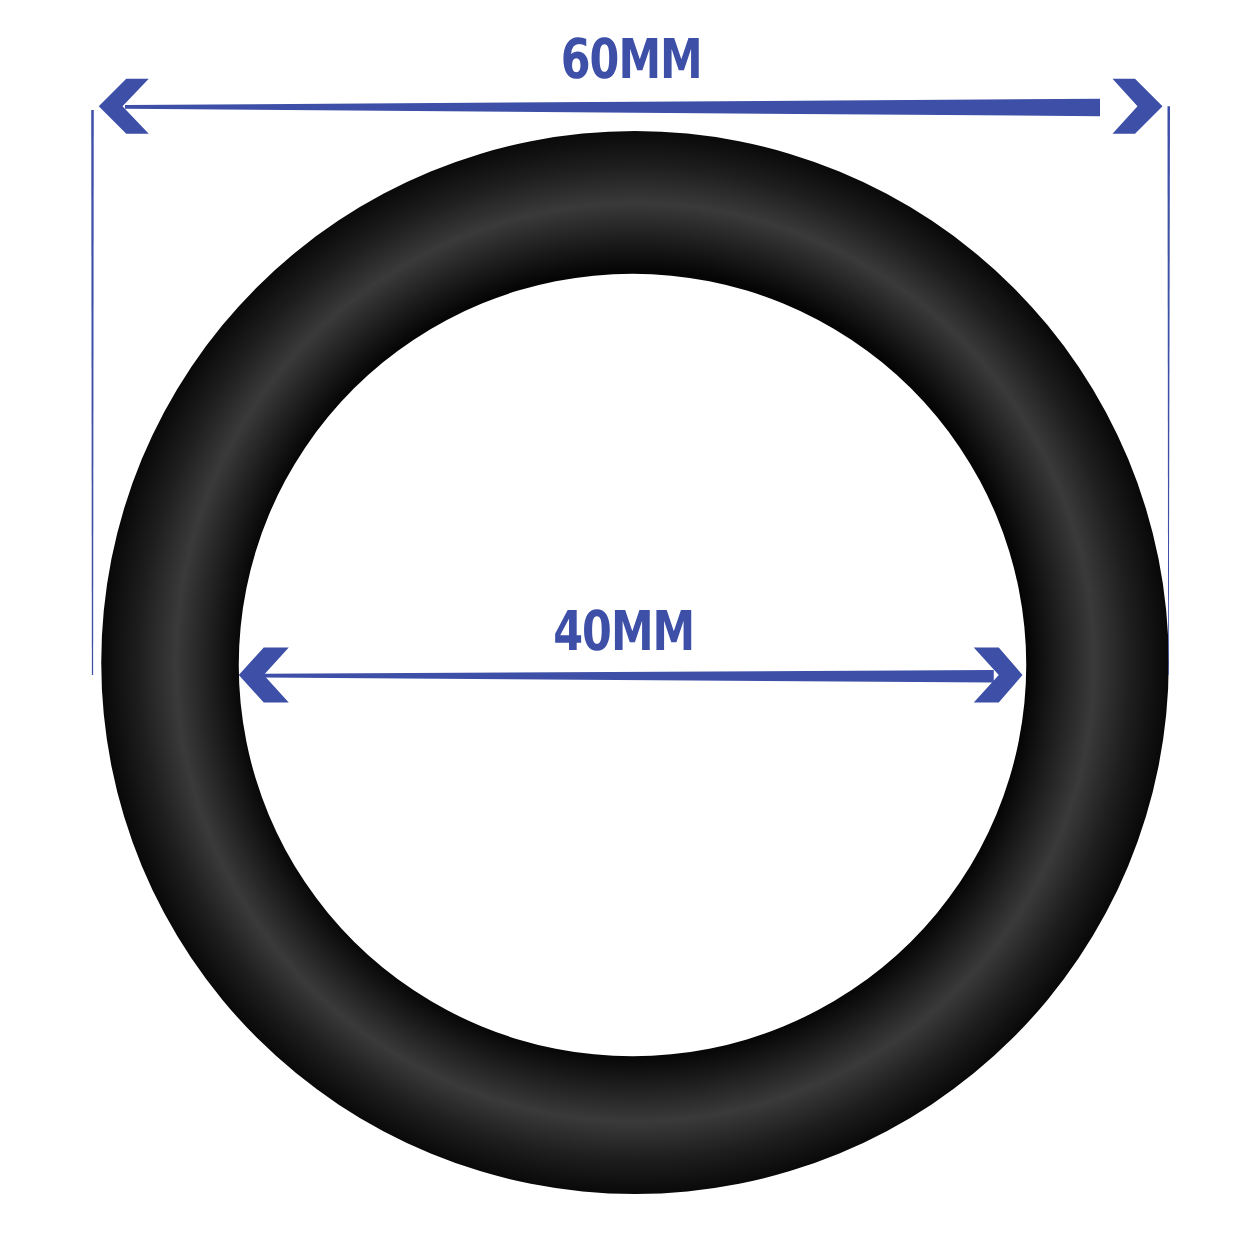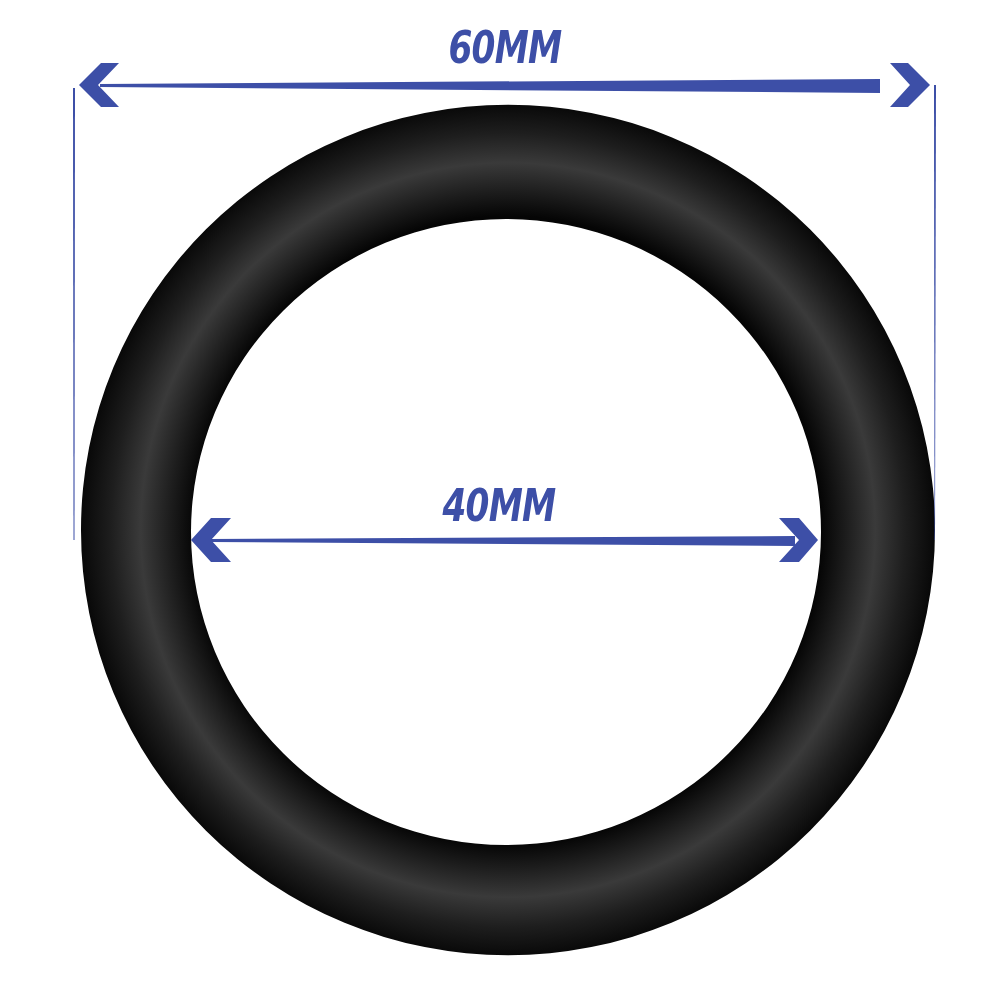--- a/index.html
+++ b/index.html
@@ -1,17 +1,17 @@
 <!DOCTYPE html>
 <html><head>
   <meta charset="utf-8">
   <style>
     html, body { margin: 0; padding: 0; background: #ffffff; }
     body { width: 1000px; height: 1000px; position: relative; overflow: hidden; }
-    #stage { position: absolute; left: 0; top: 0; width: 1000px; height: 1000px; font-style: italic; }
+    #stage { position: absolute; left: 0; top: 0; width: 1000px; height: 1000px; }
     .label {
       position: absolute;
       font-family: "DejaVu Sans", sans-serif;
       font-weight: bold;
       color: #3d4fa7;
       font-size: 44px;
       letter-spacing: -1px;
       transform: scaleX(0.78);
       transform-origin: center center;
       text-align: center;

